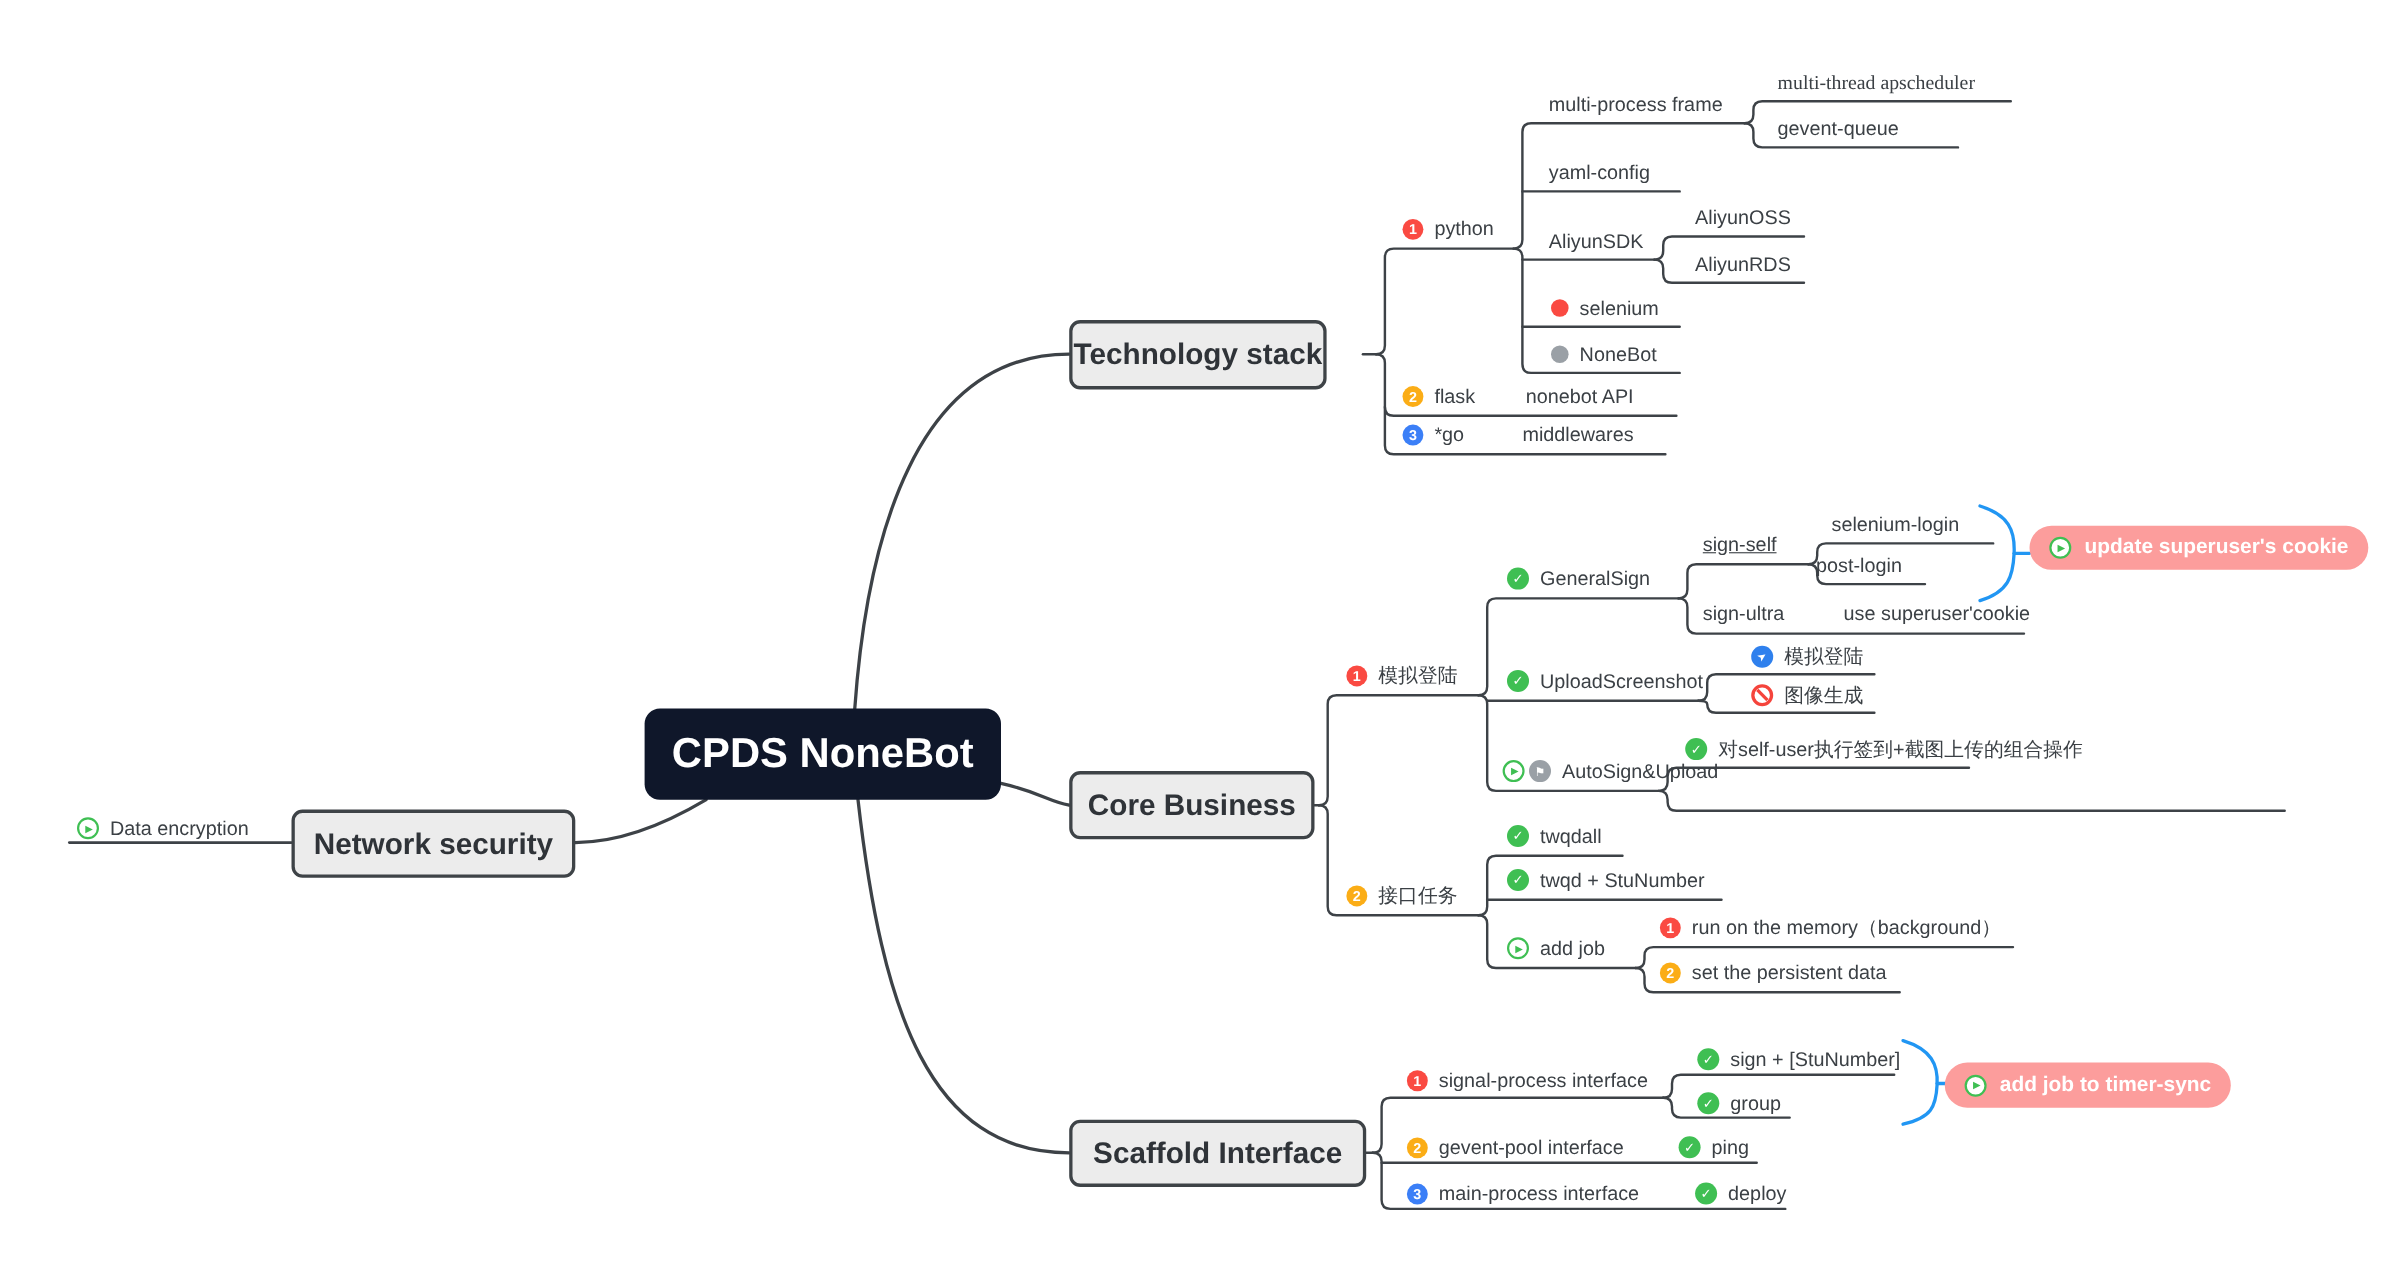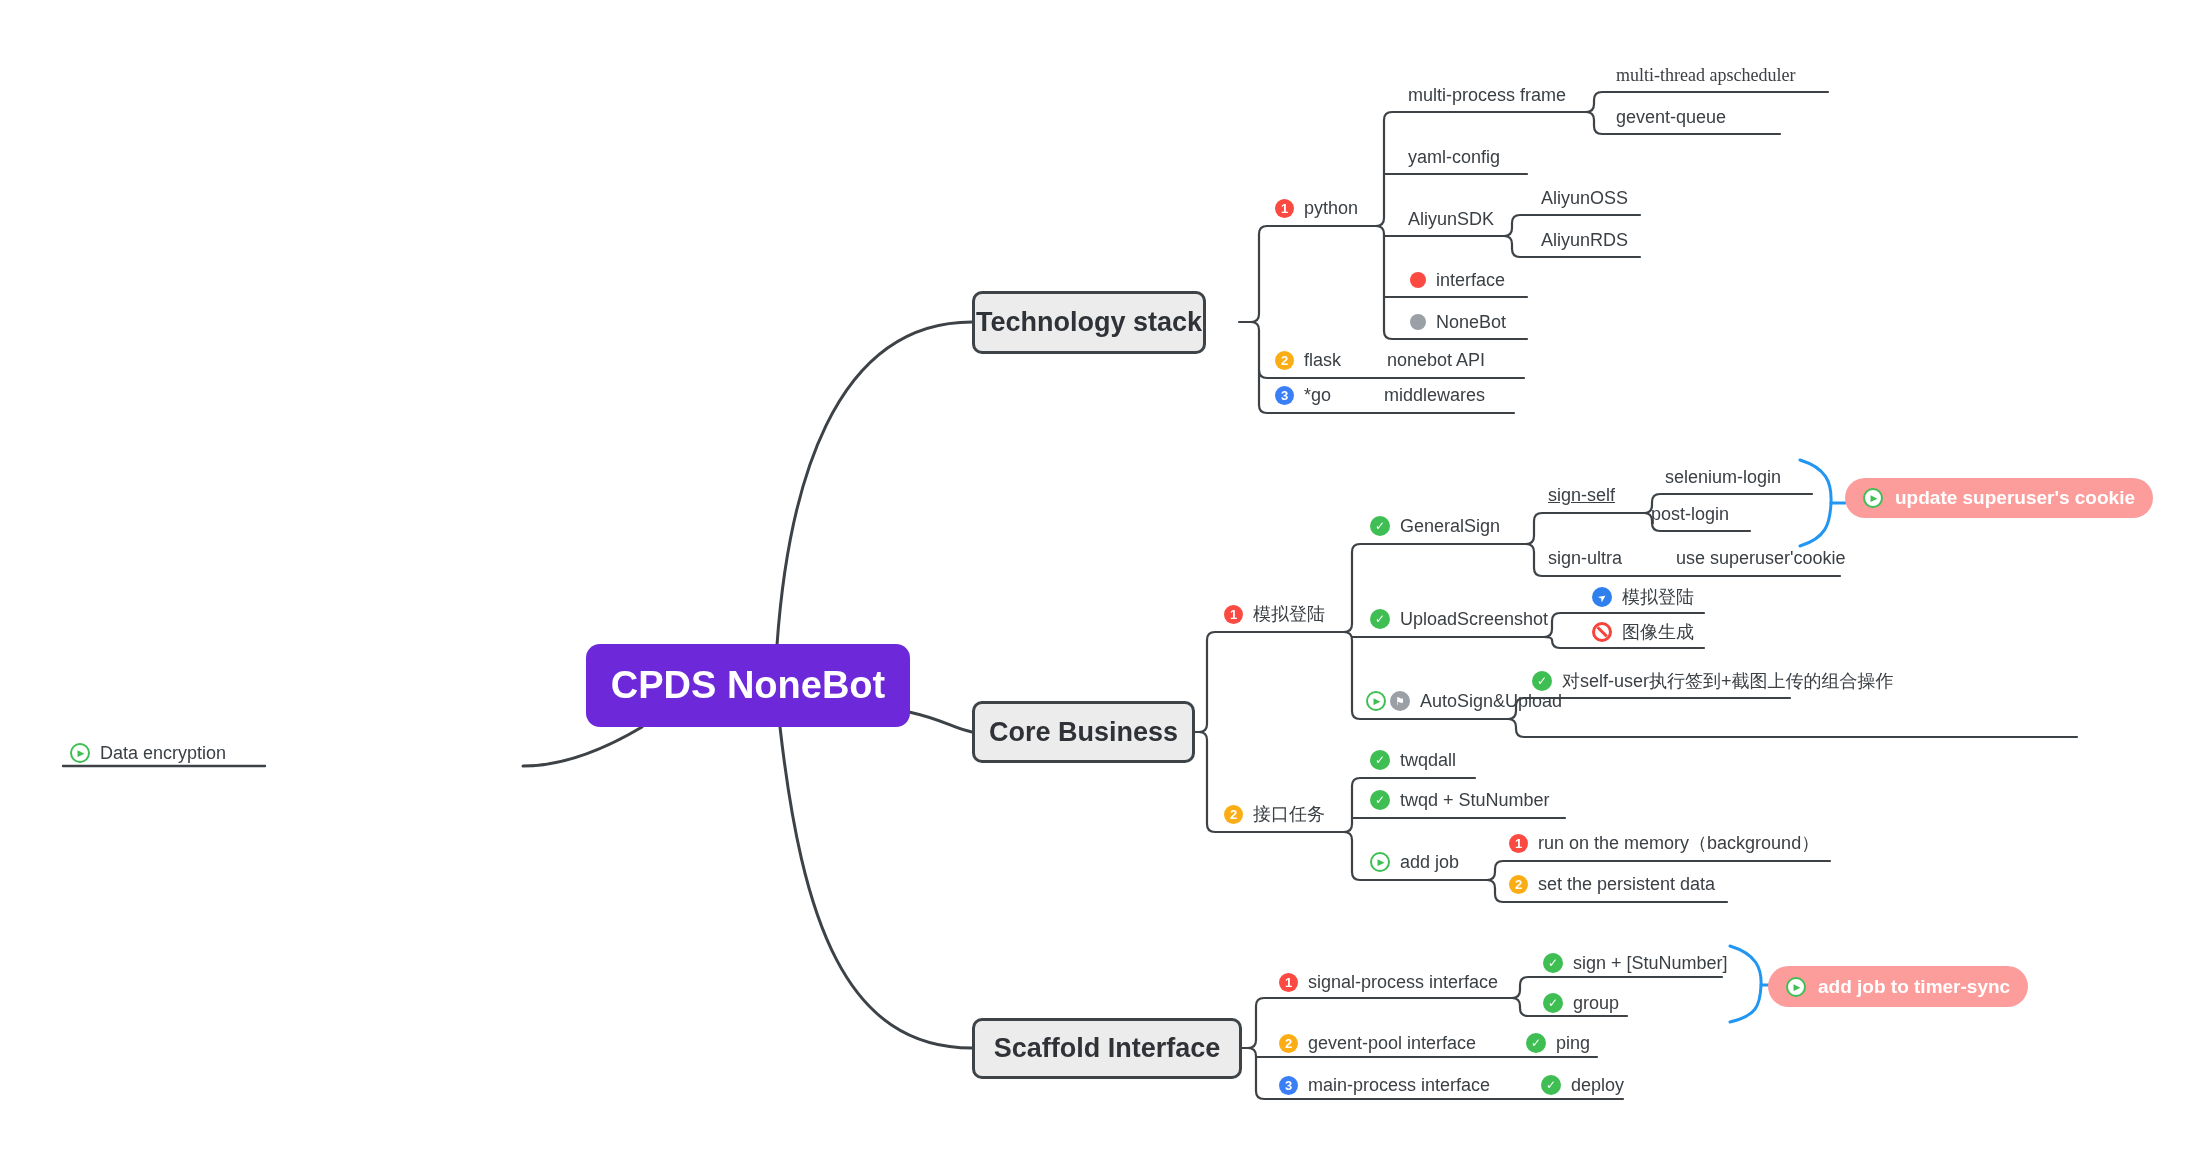--- a/index.html
+++ b/index.html
@@ -5,21 +5,21 @@
   html,body{margin:0;padding:0;background:#fff;}
   body{width:2186px;height:1162px;position:relative;overflow:hidden;
        font-family:"Liberation Sans","DejaVu Sans",sans-serif;}
   #canvas{position:absolute;inset:0;}
   svg.lines{position:absolute;left:0;top:0;}
 
   
   .topic{position:absolute;display:flex;align-items:center;justify-content:center;
          background:#ececec;border:3px solid #3e4347;border-radius:10px;
          font-weight:bold;color:#2f3338;box-sizing:border-box;white-space:nowrap;}
-  .topic.central{background:#6d28d9;border:none;border-radius:14px;color:#fff;}
+  .topic.central{background:#0f172a;border:none;border-radius:14px;color:#fff;}
 
   
   .row{position:absolute;display:flex;align-items:center;height:26px;gap:10px;
        white-space:nowrap;color:#3b4045;font-size:18px;}
   .row .lbl{display:inline-block;}
 
   
   .ic{flex:none;display:inline-flex;align-items:center;justify-content:center;
       border-radius:50%;box-sizing:border-box;}
   .badge{width:19px;height:19px;color:#fff;font-size:13px;font-weight:bold;}
@@ -102,20 +102,23 @@
     <path d="M1800 460 C1826 468 1832 482 1831 503 C1830 524 1826 538 1800 546"></path>
     <path d="M1831 503 H1845"></path>
     <path d="M1730 946 C1756 954 1762 968 1761 986 C1760 1006 1756 1016 1730 1022"></path>
     <path d="M1761 985 H1770"></path>
   </g>
 </svg>
 
 <div class="topic central" style="left:586px;top:644px;width:324px;height:83px;font-size:38px;">
   <span>CPDS NoneBot</span>
 </div>
+<div class="topic" style="left:265px;top:736px;width:258px;height:62px;font-size:27px;">
+  <span>Network security</span>
+</div>
 <div class="topic" style="left:972px;top:291px;width:234px;height:63px;font-size:27px;">
   <span>Technology stack</span>
 </div>
 <div class="topic" style="left:972px;top:701px;width:223px;height:62px;font-size:27px;">
   <span>Core Business</span>
 </div>
 <div class="topic" style="left:972px;top:1018px;width:270px;height:61px;font-size:27px;">
   <span>Scaffold Interface</span>
 </div>
 
@@ -144,21 +147,21 @@
   <span class="lbl">AliyunSDK</span>
 </div>
 <div class="row" style="left:1541px;top:185px;">
   <span class="lbl">AliyunOSS</span>
 </div>
 <div class="row" style="left:1541px;top:227px;">
   <span class="lbl">AliyunRDS</span>
 </div>
 <div class="row" style="left:1410px;top:267px;">
   <span class="ic dot red"></span>
-  <span class="lbl">interface</span>
+  <span class="lbl">selenium</span>
 </div>
 <div class="row" style="left:1410px;top:309px;">
   <span class="ic dot gray"></span>
   <span class="lbl">NoneBot</span>
 </div>
 <div class="row" style="left:1275px;top:347px;">
   <span class="ic badge orange">2</span>
   <span class="lbl">flask</span>
 </div>
 <div class="row" style="left:1387px;top:347px;">

